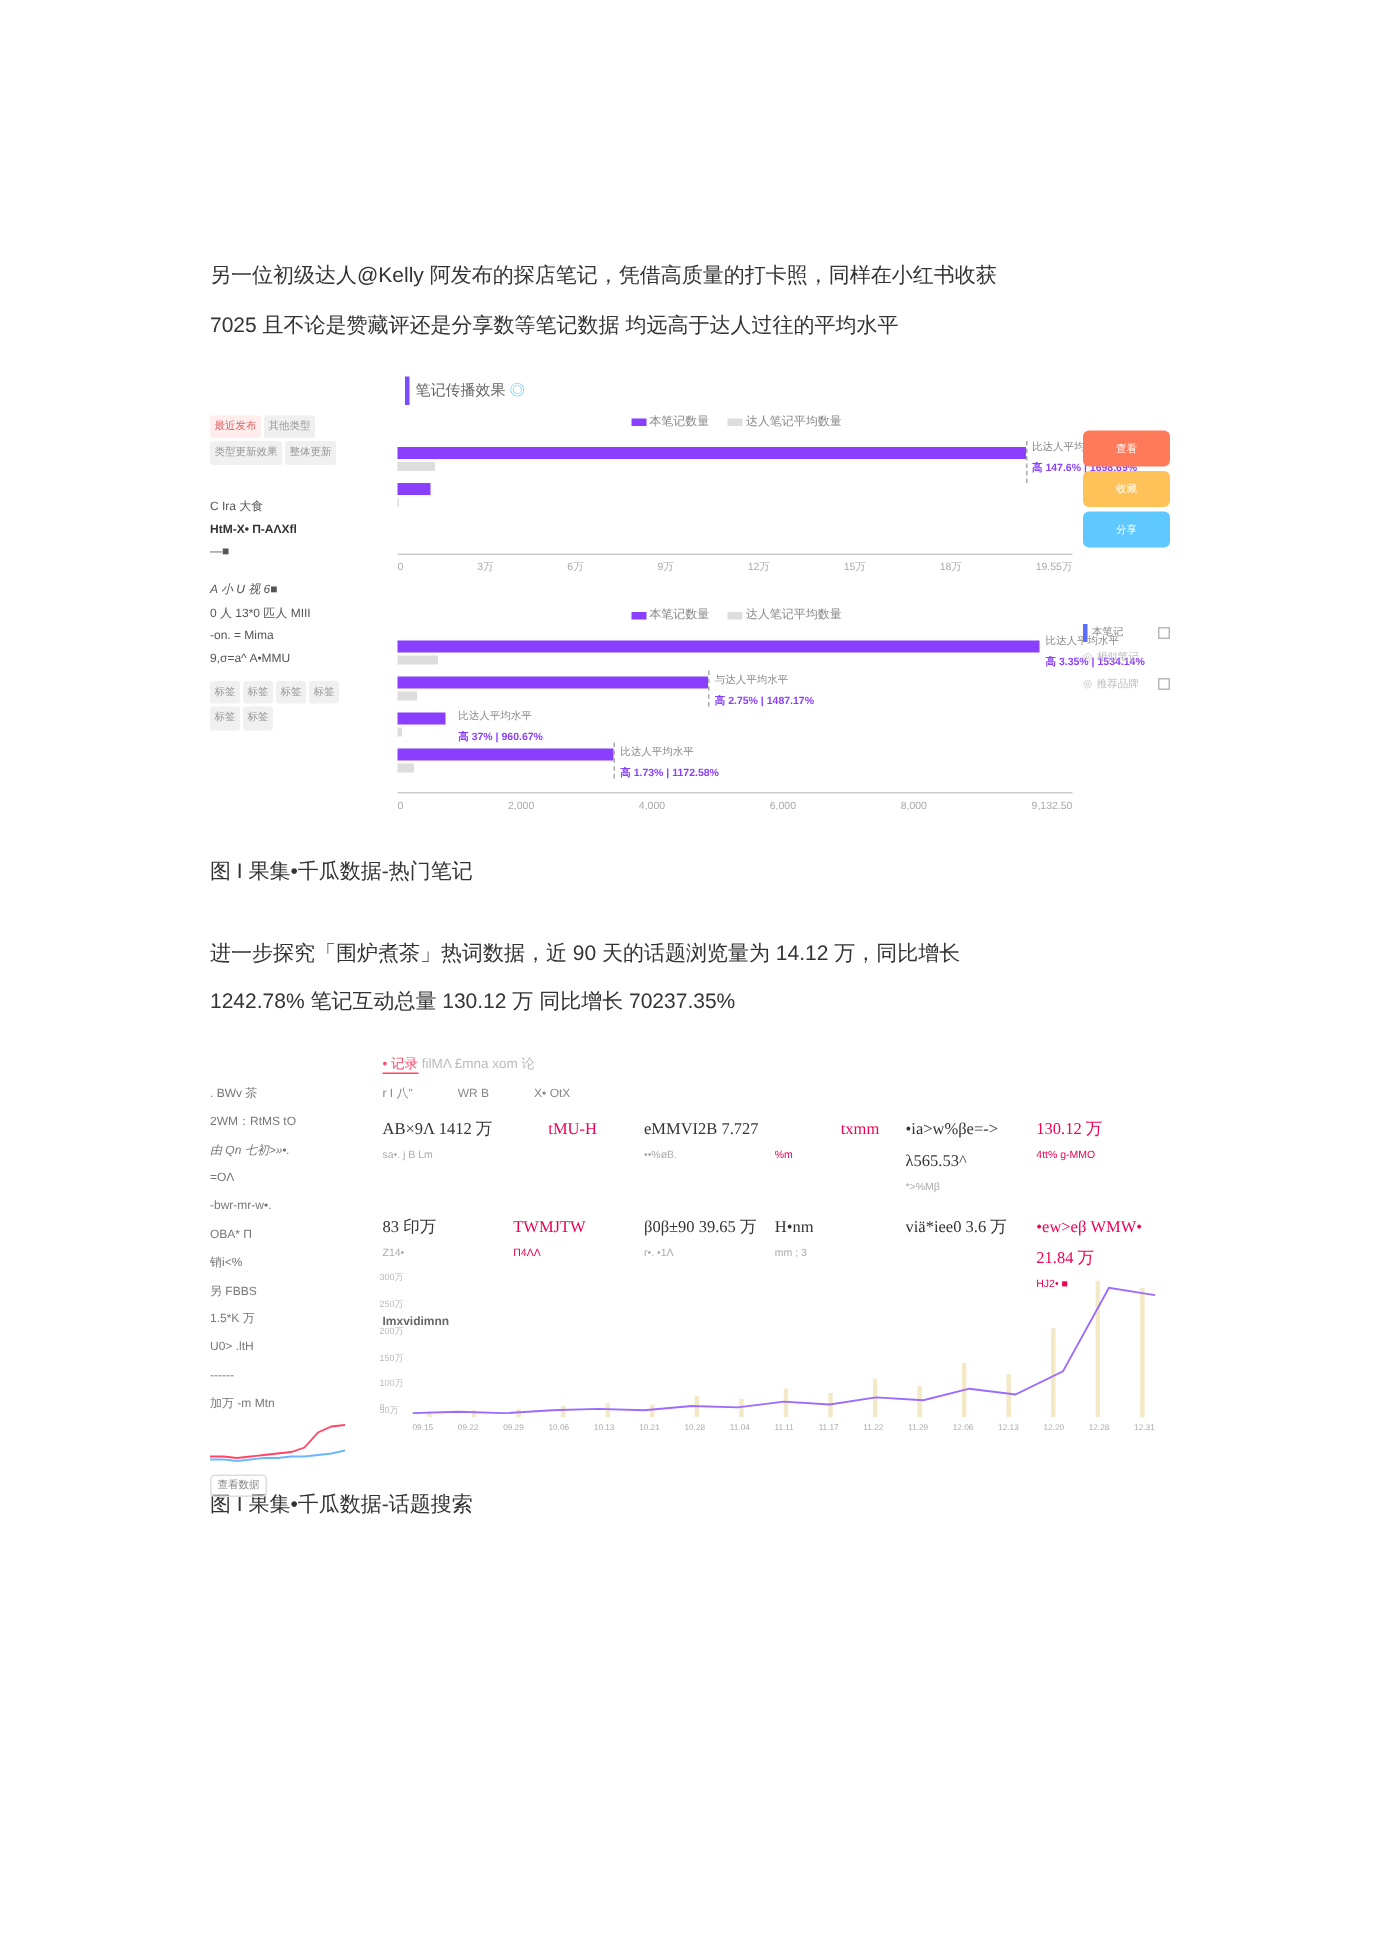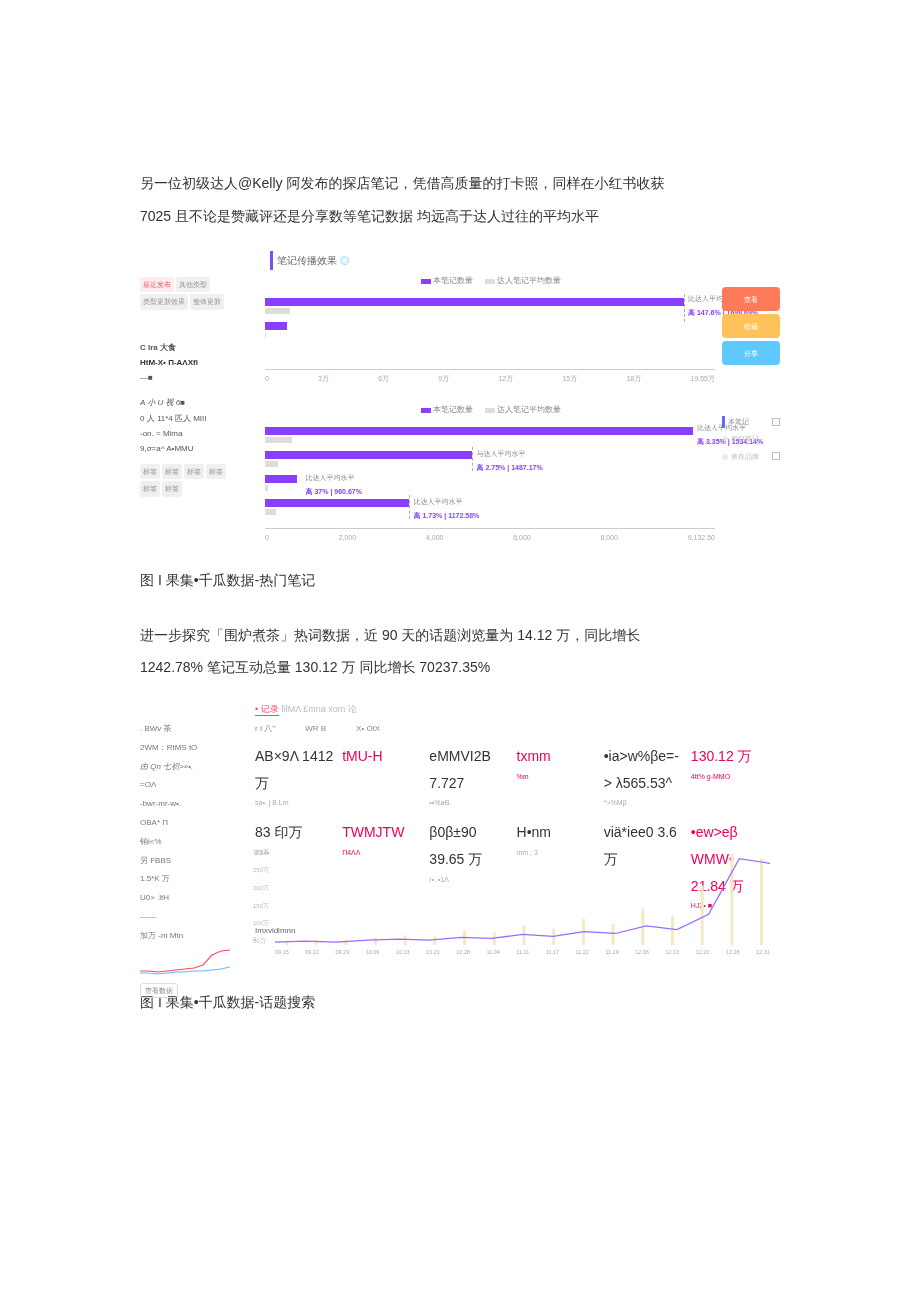--- a/index.html
+++ b/index.html
@@ -73,21 +73,21 @@
   .chart2 .leftcol .mini{
     height:30px; margin-top:6px; position:relative;
   }
   .chart2 .leftcol .mbtn{display:inline-block;border:1px solid #ddd;border-radius:3px;padding:1px 4px;font-size:7px;color:#888;margin-top:4px;}
   .chart2 .tabs { position:absolute; left:115px; top:2px; font-size:9px; color:#bbb;}
   .chart2 .tabs .on{color:#f46; border-bottom:1px solid #f46; padding-bottom:1px;}
   .chart2 .filters { position:absolute; left:115px; top:22px; font-size:8px; color:#888; display:flex; gap:30px;}
   .chart2 .metrics { position:absolute; left:115px; top:44px; right:10px; }
   .chart2 .mrow { display:flex; align-items:flex-start; margin-bottom:10px; gap:8px;}
   .chart2 .m { flex:1; }
-  .chart2 .m .big{font-size:14px;color:#333;}
+  .chart2 .m .big{font-size:11px;color:#333;font-family:Liberation Serif, serif;}
   .chart2 .m .lab{font-size:7px;color:#aaa;}
   .chart2 .m .lab.red{color:#e05;}
   .chart2 .plot { position:absolute; left:115px; right:10px; top:150px; height:110px; }
   .chart2 .plot .ylab{position:absolute;left:-2px;font-size:6px;color:#bbb;}
   .chart2 .plot svg{position:absolute;left:20px;right:0;top:0;bottom:14px;width:calc(100% - 20px);height:calc(100% - 14px);}
   .chart2 .plot .xax{position:absolute;left:20px;right:0;bottom:0;height:12px;font-size:5.5px;color:#aaa;display:flex;justify-content:space-between;}
 </style>
 </head>
 <body>
 
@@ -99,25 +99,25 @@
     <span>笔记传播效果</span> <span style="color:#5ec8ff;">◎</span>
   </div>
 
   <div class="sideA">
     <div class="badges">
       <span class="badge r">最近发布</span>
       <span class="badge">其他类型</span>
       <span class="badge">类型更新效果</span>
       <span class="badge">整体更新</span>
     </div>
-    <div class="txt" style="margin-top:32px;font-weight:bold;">C Ira 大食</div>
+    <div class="txt" style="margin-top:22px;">C Ira 大食</div>
     <div class="txt" style="font-weight:bold;color:#333;">HtM-X• Π-AΛXfl</div>
     <div class="txt">—■</div>
     <div class="txt" style="margin-top:14px;font-style:italic;">A 小 U 视 6■</div>
-    <div class="txt">0 人 11*4 匹人 MIII</div>
+    <div class="txt">0 人 13*0 匹人 MIII</div>
     <div class="txt">-on.  = Mima</div>
     <div class="txt">9,σ=a^ A•MMU</div>
     <div class="badges" style="margin-top:10px;">
       <span class="badge">标签</span>
       <span class="badge">标签</span>
       <span class="badge">标签</span>
       <span class="badge">标签</span>
       <span class="badge">标签</span>
       <span class="badge">标签</span>
     </div>
@@ -250,29 +250,29 @@
     <span>X• OtX</span>
   </div>
 
   <div class="metrics">
     <div class="mrow" id="mrow1">
         <div class="m">
           <div class="big">AB×9Λ 1412 万</div>
           <div class="lab">sa•. j B Lm</div>
         </div>
         <div class="m">
-          <div class="big" style="color: rgb(238, 0, 85);">tMU-H</div>
+          <div class="big" style="color: rgb(238, 0, 85); text-align: center;">tMU-H</div>
           <div class="lab red"></div>
         </div>
         <div class="m">
           <div class="big">eMMVI2B 7.727</div>
           <div class="lab">••%øB.</div>
         </div>
         <div class="m">
-          <div class="big" style="color: rgb(238, 0, 85);">txmm</div>
+          <div class="big" style="color: rgb(238, 0, 85); margin-left: 44px;">txmm</div>
           <div class="lab red">%m</div>
         </div>
         <div class="m">
           <div class="big">•ia&gt;w%βe=-&gt; λ565.53^</div>
           <div class="lab">*&gt;%Mβ</div>
         </div>
         <div class="m">
           <div class="big" style="color: rgb(238, 0, 85);">130.12 万</div>
           <div class="lab red">4tt% g-MMO</div>
         </div>
@@ -299,21 +299,21 @@
           <div class="big">viä*iee0
 3.6 万</div>
           <div class="lab"></div>
         </div>
         <div class="m">
           <div class="big" style="color: rgb(238, 0, 85);">•ew&gt;eβ
 WMW• 21.84 万</div>
           <div class="lab red">HJ2•     ■</div>
         </div>
       </div>
-    <div style="font-size:8px;color:#666;margin-top:6px;font-weight:normal;">Imxvidimnn</div>
+    <div style="font-size:8px;color:#666;margin-top:6px;font-weight:bold;">Imxvidimnn</div>
   </div>
 
   <div class="plot">
     <div class="ylab" style="top:-2px;">300万</div>
     <div class="ylab" style="top:15%;">250万</div>
     <div class="ylab" style="top:31%;">200万</div>
     <div class="ylab" style="top:47%;">150万</div>
     <div class="ylab" style="top:63%;">100万</div>
     <div class="ylab" style="top:79%;">50万</div>
     <div class="ylab" style="bottom:14px;">0</div>

